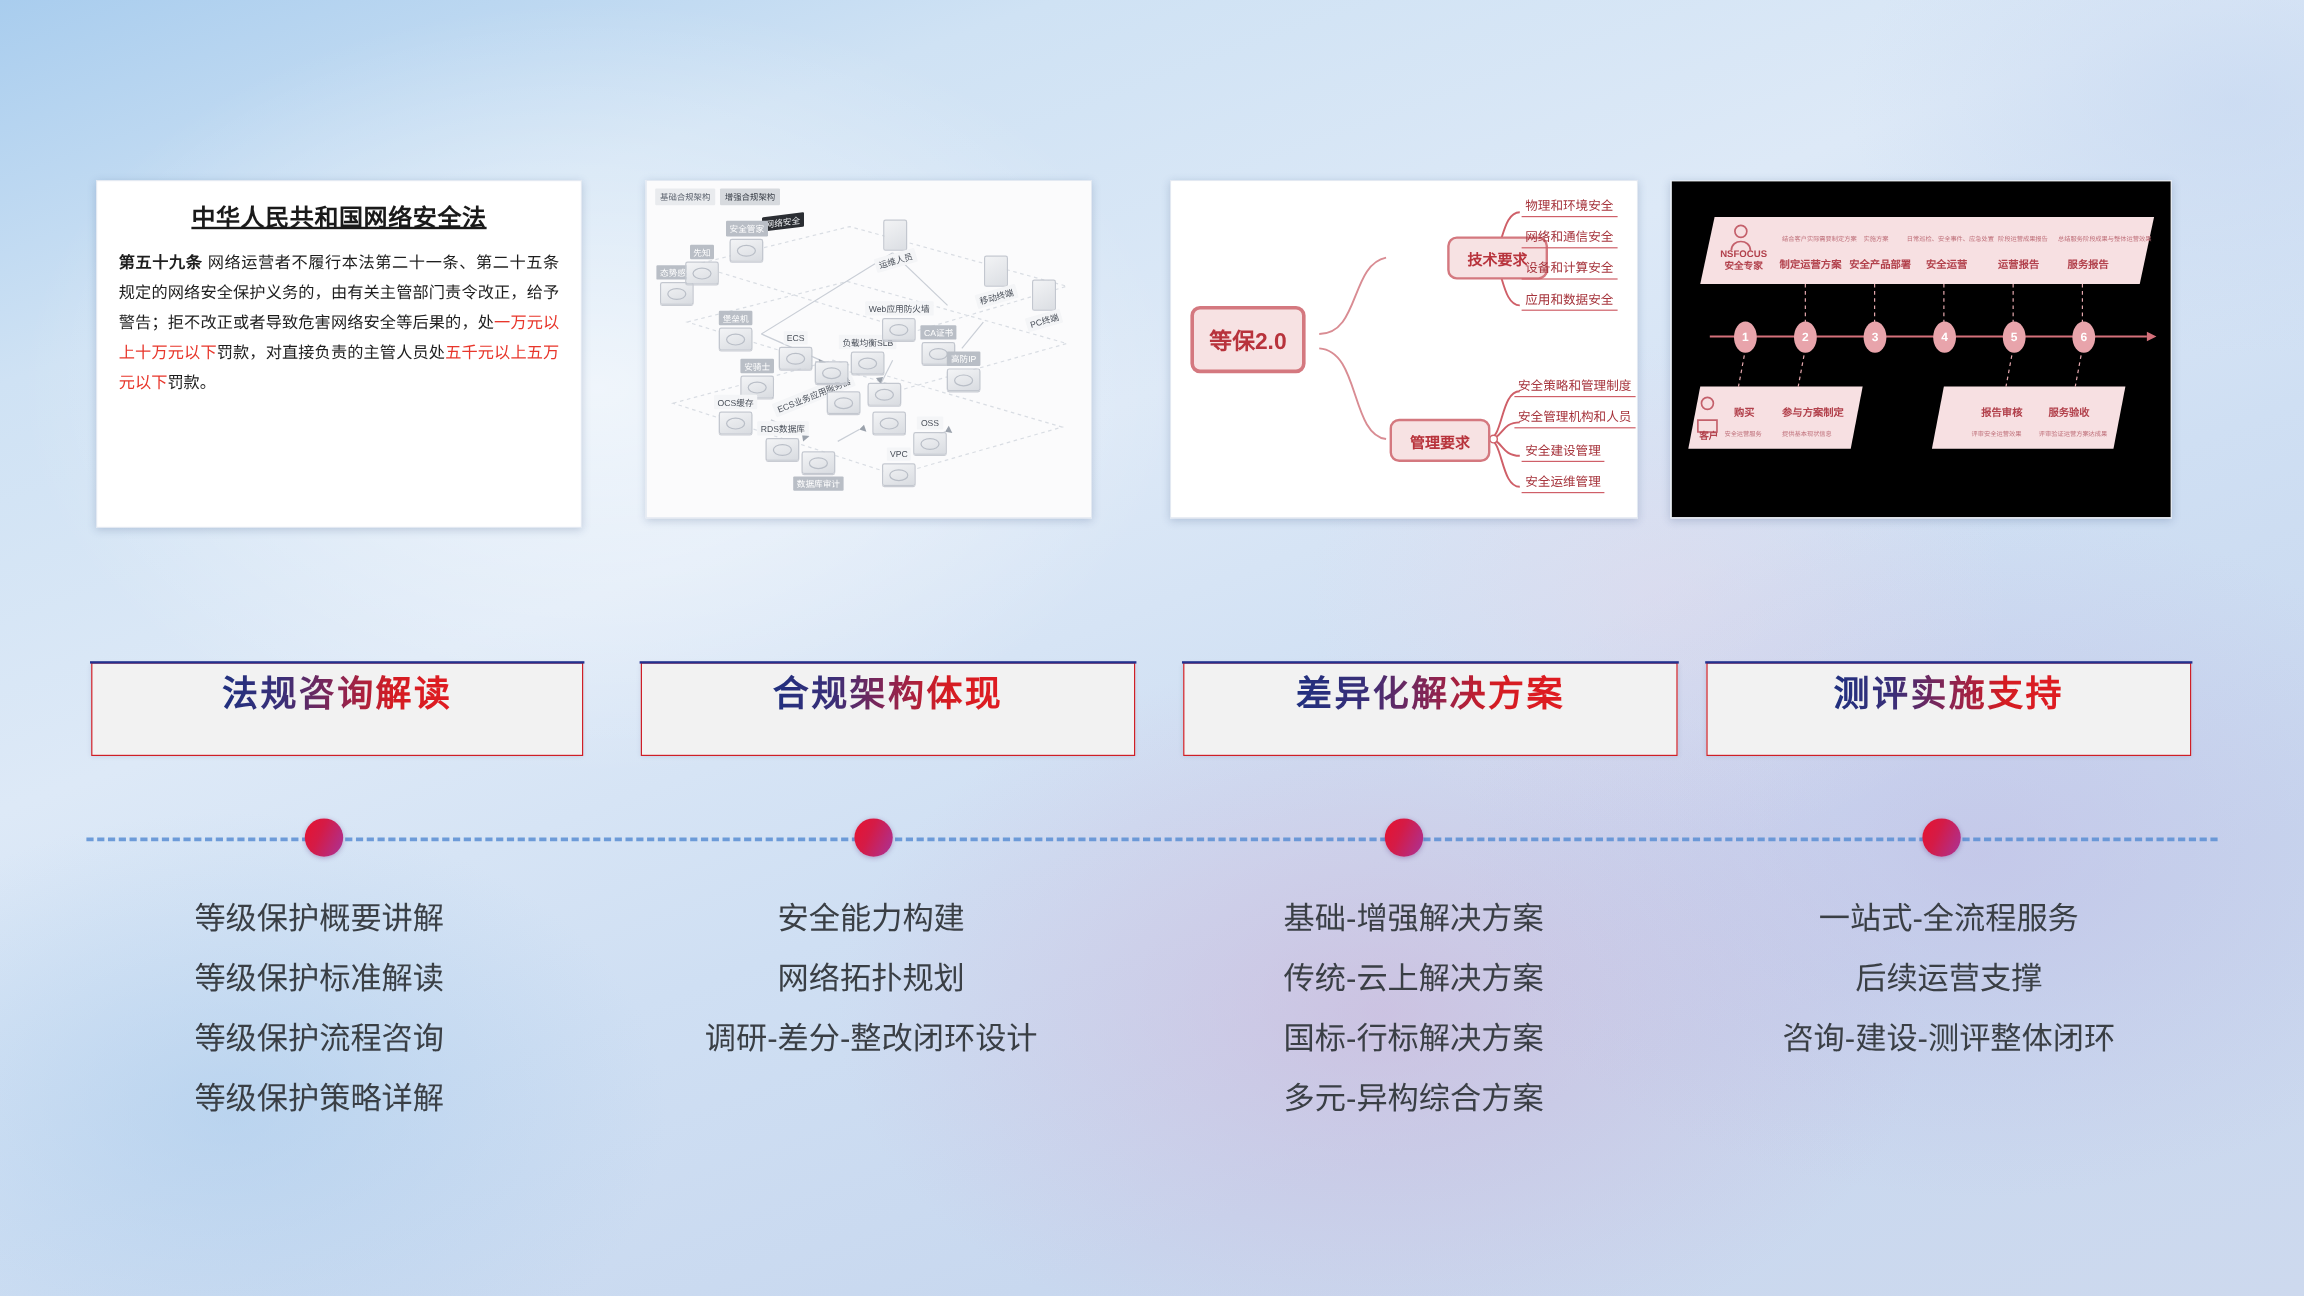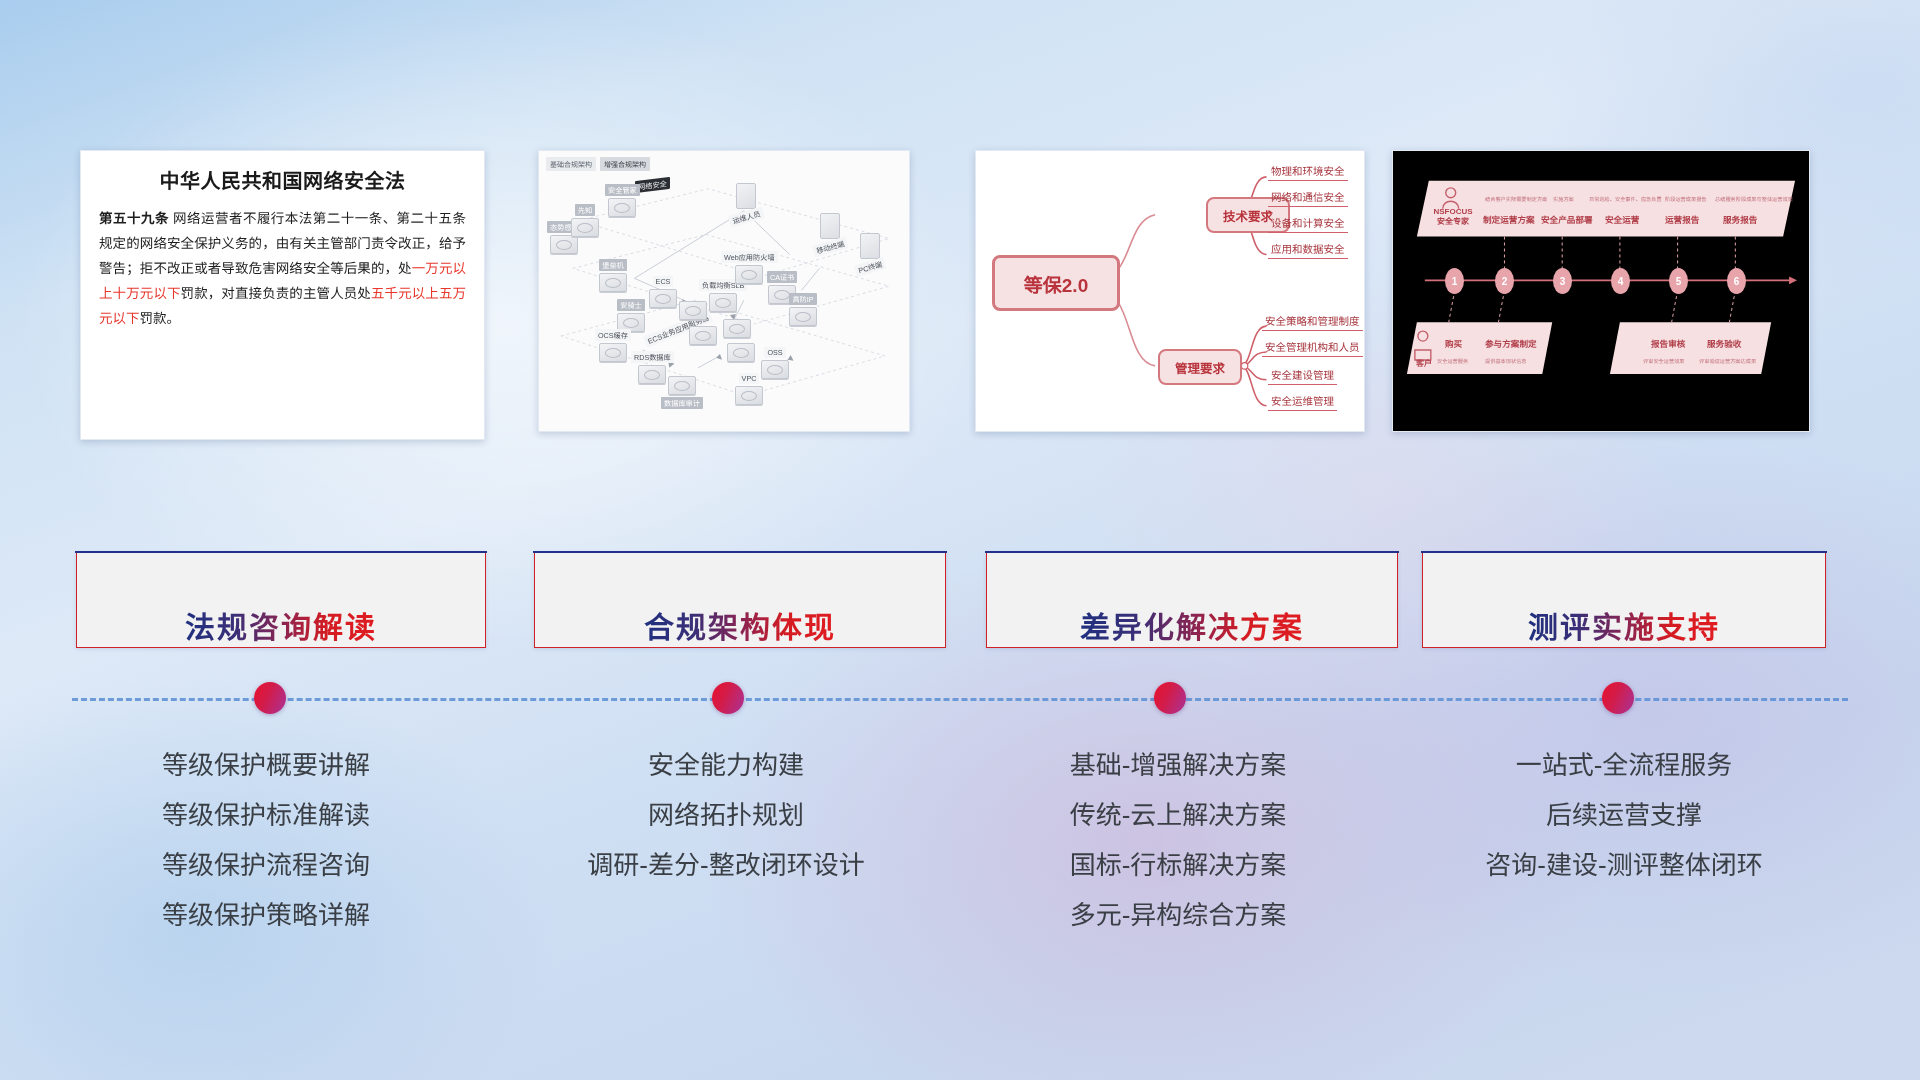--- a/index.html
+++ b/index.html
@@ -25,21 +25,21 @@
   
   .cards{position:absolute;left:0;top:150px;width:1920px;height:305px;}
   .card{position:absolute;top:0;background:#fff;box-shadow:0 2px 7px rgba(40,70,120,.22);border:1px solid #e3e9f2;box-sizing:border-box;overflow:hidden;}
   .card.c1{left:80px;width:405px;height:290px;}
   .card.c2{left:538px;width:372px;height:282px;}
   .card.c3{left:975px;width:390px;height:282px;}
   .card.c4{left:1392px;width:418px;height:282px;}
 
   
   .law{padding:14px 18px 10px 18px;box-sizing:border-box;height:100%;}
-  .law h3{margin:0 0 12px 0;text-align:center;font-size:20px;font-weight:bold;color:#1a1a1a;letter-spacing:.5px;}
+  .law h3{margin:0 0 12px 0;text-align:center;font-size:20px;font-weight:bold;color:#1a1a1a;letter-spacing:.5px;text-decoration:underline;}
   .law p{margin:0 0 3px 0;font-size:13.5px;line-height:25px;color:#1e1e1e;text-align:justify;}
   .law b{font-weight:bold;}
   .law .red{color:#e8362b;}
 
   
   .arch{position:relative;width:100%;height:100%;background:#fbfbfc;}
   .arch .tabs{position:absolute;left:7px;top:6px;display:flex;gap:4px;}
   .arch .tab{font-size:7px;color:#5e6570;background:#e9ebee;padding:2px 4px;border-radius:1px;white-space:nowrap;}
   .arch .tab.sel{background:#d7dade;color:#3b4049;}
   .arch .node{position:absolute;display:flex;flex-direction:column;align-items:center;}
@@ -49,38 +49,38 @@
   .arch .lb{font-size:7.2px;color:#4a505a;background:#f4f5f7;padding:1px 3px;white-space:nowrap;margin-bottom:2px;border-radius:1px;}
   .arch .lb.dk{background:#b9bec6;color:#fff;}
   .arch .lb.blk{background:#2b2e33;color:#eceef1;transform:skewY(-7deg);}
   .arch svg{position:absolute;inset:0;}
 
   
   .mind{position:relative;width:100%;height:100%;background:#fff;}
   .mind svg{position:absolute;inset:0;}
   .mnode{position:absolute;box-sizing:border-box;display:flex;align-items:center;justify-content:center;
          background:#f7e2e3;border:2px solid #d4787f;border-radius:8px;color:#b8333c;font-weight:bold;white-space:nowrap;}
-  .mnode.root{left:16px;top:104px;width:128px;height:56px;font-size:19px;border-width:3px;}
+  .mnode.root{left:16px;top:104px;width:96px;height:56px;font-size:19px;border-width:3px;}
   .mnode.br{width:84px;height:36px;font-size:12.5px;border-width:2px;}
   .mleaf{position:absolute;font-size:10.5px;color:#a6343c;white-space:nowrap;border-bottom:1.6px solid #cf5f68;padding:0 3px 2px 3px;}
 
   
   .tl{position:relative;width:100%;height:100%;background:#000000;}
   .tl svg{position:absolute;inset:0;}
   .tlnum{position:absolute;width:19px;height:26px;border-radius:50%;background:#e8a4ab;color:#fff;
          font-size:10px;display:flex;align-items:center;justify-content:center;font-weight:bold;}
   .tlttl{position:absolute;font-size:8.6px;font-weight:bold;color:#b2414c;white-space:nowrap;}
   .tlsub{position:absolute;font-size:5.2px;color:#c0727c;white-space:nowrap;}
   .tlbrand{position:absolute;font-size:8px;font-weight:bold;color:#b2414c;text-align:center;line-height:10px;white-space:nowrap;}
 
   
   .titles{position:absolute;left:0;top:552px;width:1920px;height:92px;}
-  .tbox{position:absolute;top:0;height:96px;box-sizing:border-box;
+  .tbox{position:absolute;top:0;height:78px;box-sizing:border-box;
         background:#f2f2f2;border:1.6px solid #cf1f27;
-        display:flex;align-items:flex-end;justify-content:center;
+        display:flex;align-items:flex-start;justify-content:center;
         box-shadow:0 1px 4px rgba(60,80,130,.16);}
   .tbox:before{content:"";position:absolute;left:-1.6px;right:-1.6px;top:-1.6px;height:1.6px;background:#23318e;}
   .tbox .ttxt{font-size:30px;font-weight:bold;letter-spacing:2px;
         background:linear-gradient(90deg,#20307f 0%,#3a2f78 26%,#8e2450 52%,#d41c22 74%,#e01c22 100%);
         -webkit-background-clip:text;background-clip:text;color:transparent;}
   .tbox.t1{left:76px;width:410px;}
   .tbox.t2{left:534px;width:412px;}
   .tbox.t3{left:986px;width:412px;}
   .tbox.t4{left:1422px;width:404px;}
 

